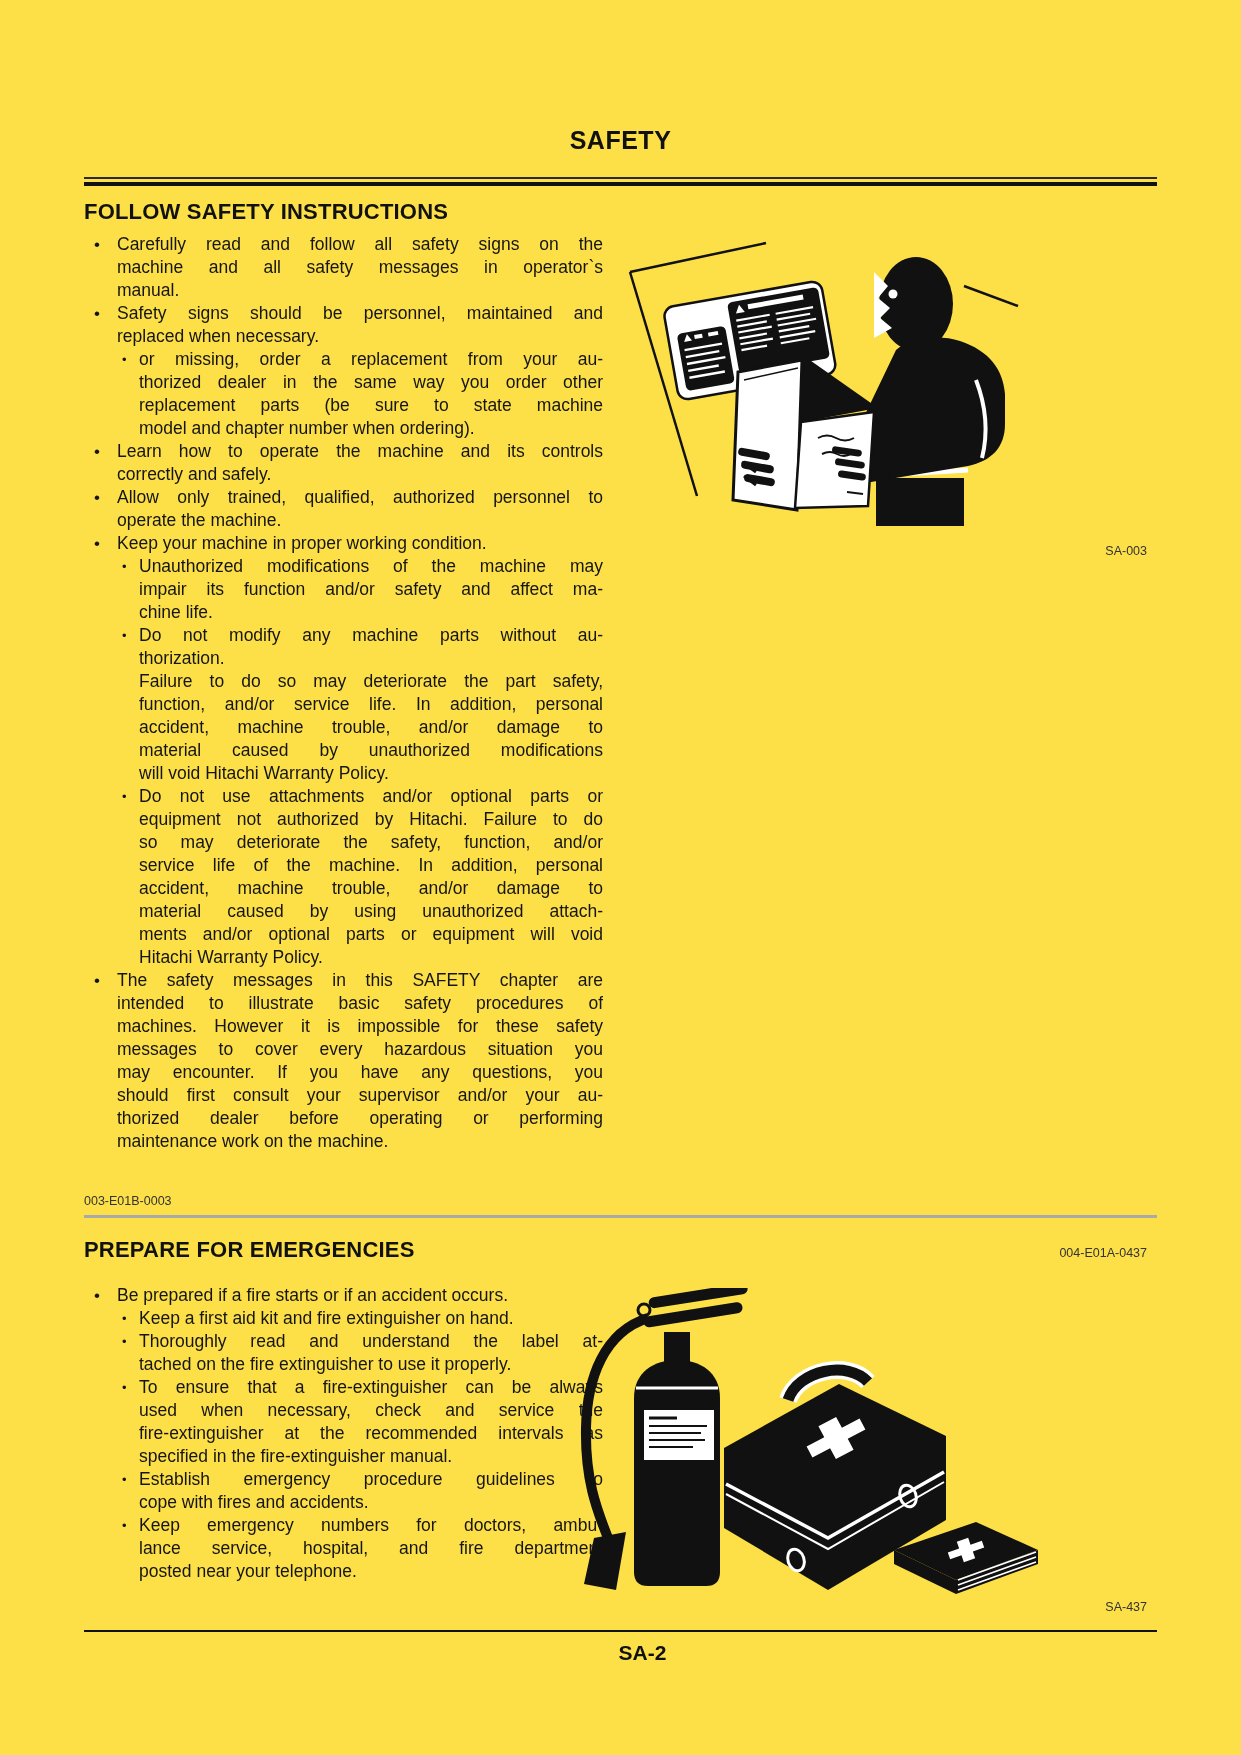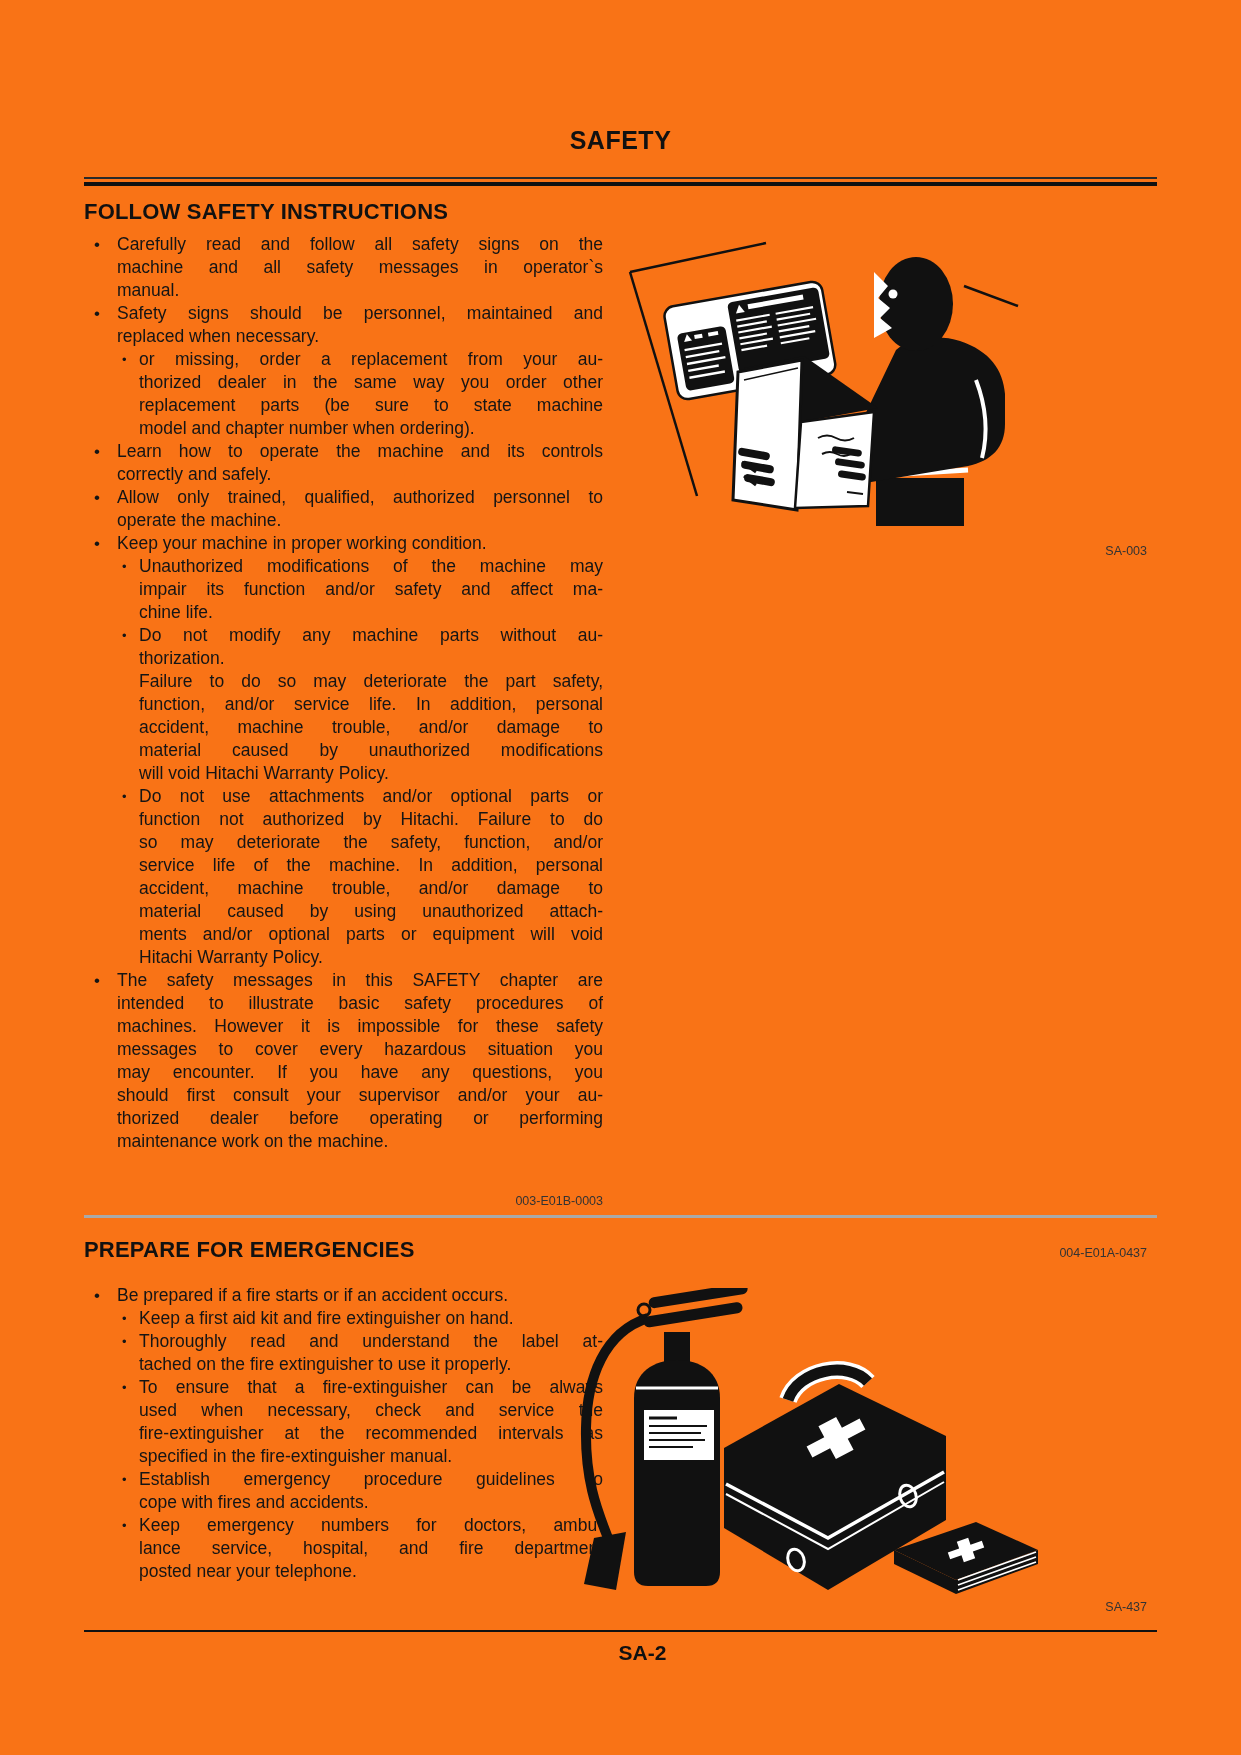--- a/index.html
+++ b/index.html
@@ -1,19 +1,19 @@
 <!DOCTYPE html>
 <html><head>
 <meta charset="utf-8">
 <style>
   html,body{margin:0;padding:0;background:#e8e8e8;}
   .page{
     position:relative;
     width:1241px;height:1755px;
-    background:#f97316;
+    background:#fde047;
     font-family:"Liberation Sans","DejaVu Sans",sans-serif;
     color:#151515;
     overflow:hidden;
     margin:0 auto;
   }
   .page-title{
     position:absolute;top:126px;left:0;right:0;
     text-align:center;font-size:25px;font-weight:700;letter-spacing:.5px;color:#111;
   }
   .rule{position:absolute;left:84px;right:84px;}
@@ -33,21 +33,21 @@
   .para{display:flex;}
   .para .bul{flex:0 0 auto;}
   .lvl1 .bul{width:33px;padding-left:10px;box-sizing:border-box;font-size:17px;}
   .lvl2{margin-left:36px;}
   .lvl2 .bul{width:19px;padding-left:2px;box-sizing:border-box;font-size:13px;}
   .lines{flex:1 1 auto;min-width:0;}
   .line{height:23px;overflow:hidden;white-space:nowrap;}
   .line.j{text-align:justify;white-space:normal;}
   .line.j::after{content:"";display:inline-block;width:100%;height:0;}
   .code{position:absolute;font-size:12.5px;color:#333;}
-  #code-s1{top:1194px;left:84px;width:519px;text-align:right;}
+  #code-s1{top:1194px;left:84px;width:519px;}
   #code-s2{top:1246px;right:94px;}
   .figlabel{position:absolute;font-size:12.5px;color:#333;}
   #label-sa003{top:544px;right:94px;}
   #label-sa437{top:1600px;right:94px;margin-left:48px;}
   .fig{position:absolute;}
   #fig1{top:210px;left:566px;width:510px;height:322px;}
   #fig2{top:1288px;left:556px;width:500px;height:310px;}
   .page-footer{
     position:absolute;top:1641px;left:0;right:0;
     text-align:center;font-size:21px;font-weight:700;color:#111;padding-left:44px;
@@ -125,21 +125,21 @@
           <div class="line j">function, and/or service life. In addition, personal</div>
           <div class="line j">accident, machine trouble, and/or damage to</div>
           <div class="line j">material caused by unauthorized modifications</div>
           <div class="line">will void Hitachi Warranty Policy.</div>
         </div>
       </div>
       <div class="para lvl2">
         <span class="bul">•</span>
         <div class="lines">
           <div class="line j">Do not use attachments and/or optional parts or</div>
-          <div class="line j">function not authorized by Hitachi. Failure to do</div>
+          <div class="line j">equipment not authorized by Hitachi. Failure to do</div>
           <div class="line j">so may deteriorate the safety, function, and/or</div>
           <div class="line j">service life of the machine. In addition, personal</div>
           <div class="line j">accident, machine trouble, and/or damage to</div>
           <div class="line j">material caused by using unauthorized attach-</div>
           <div class="line j">ments and/or optional parts or equipment will void</div>
           <div class="line">Hitachi Warranty Policy.</div>
         </div>
       </div>
       <div class="para lvl1">
         <span class="bul">•</span>

